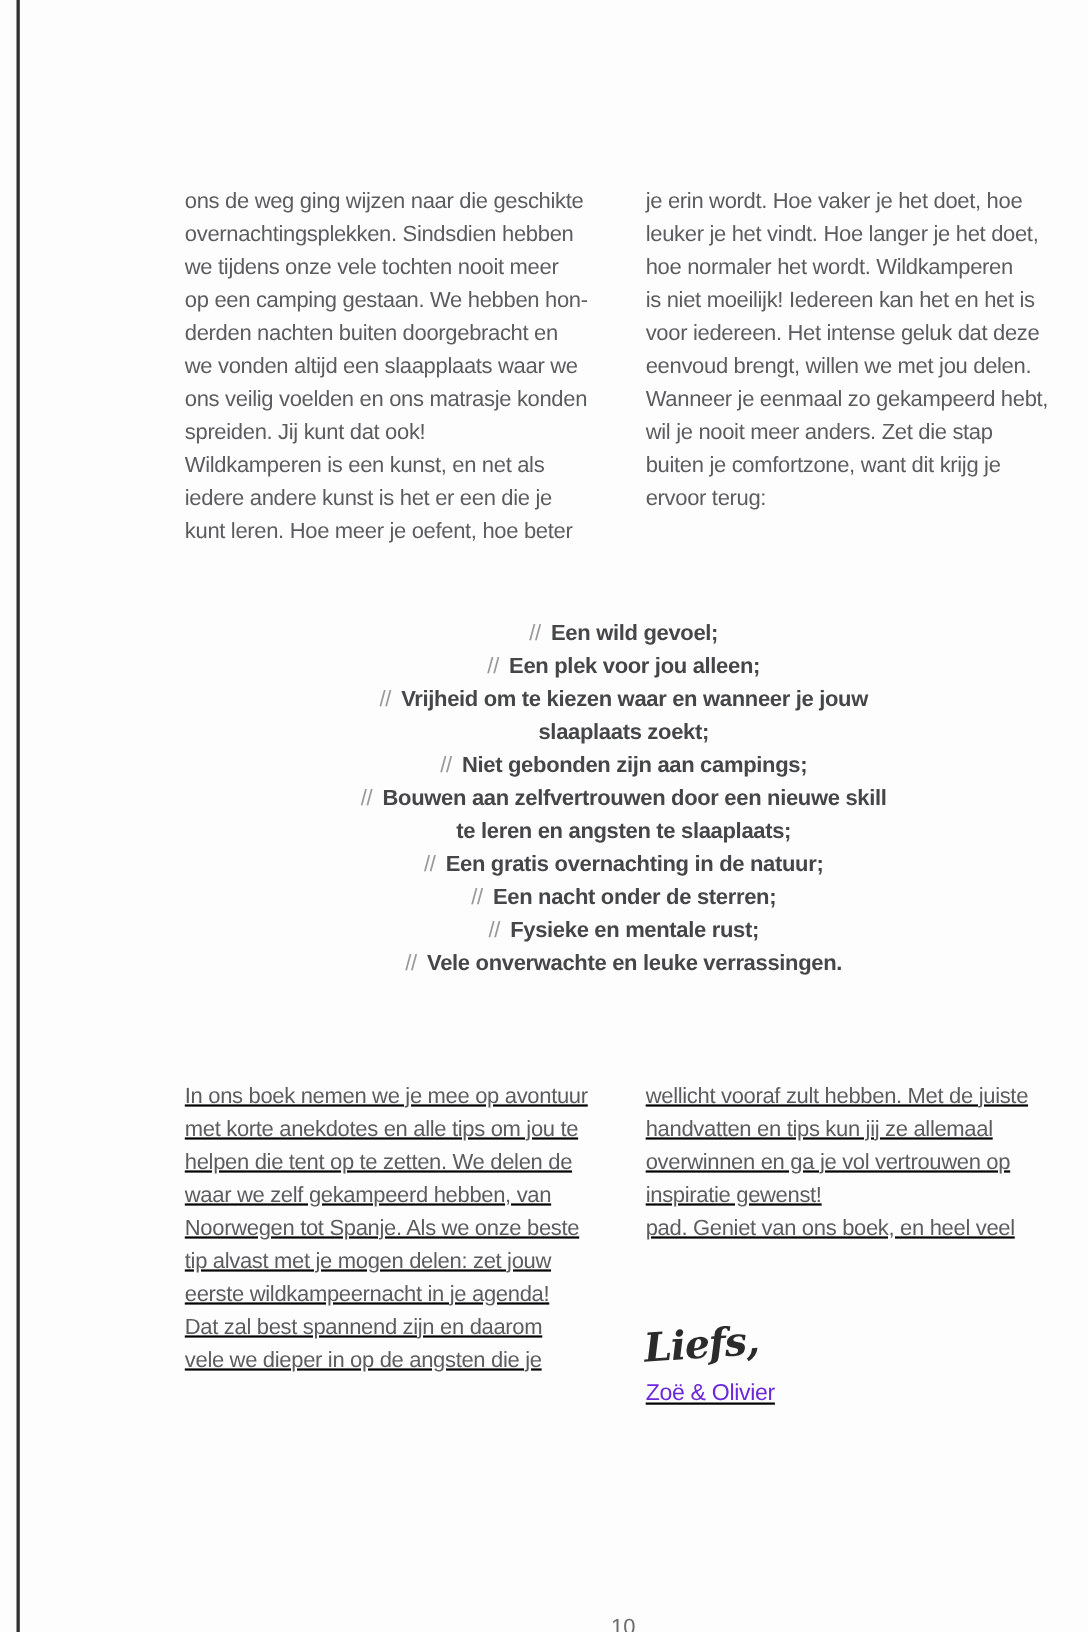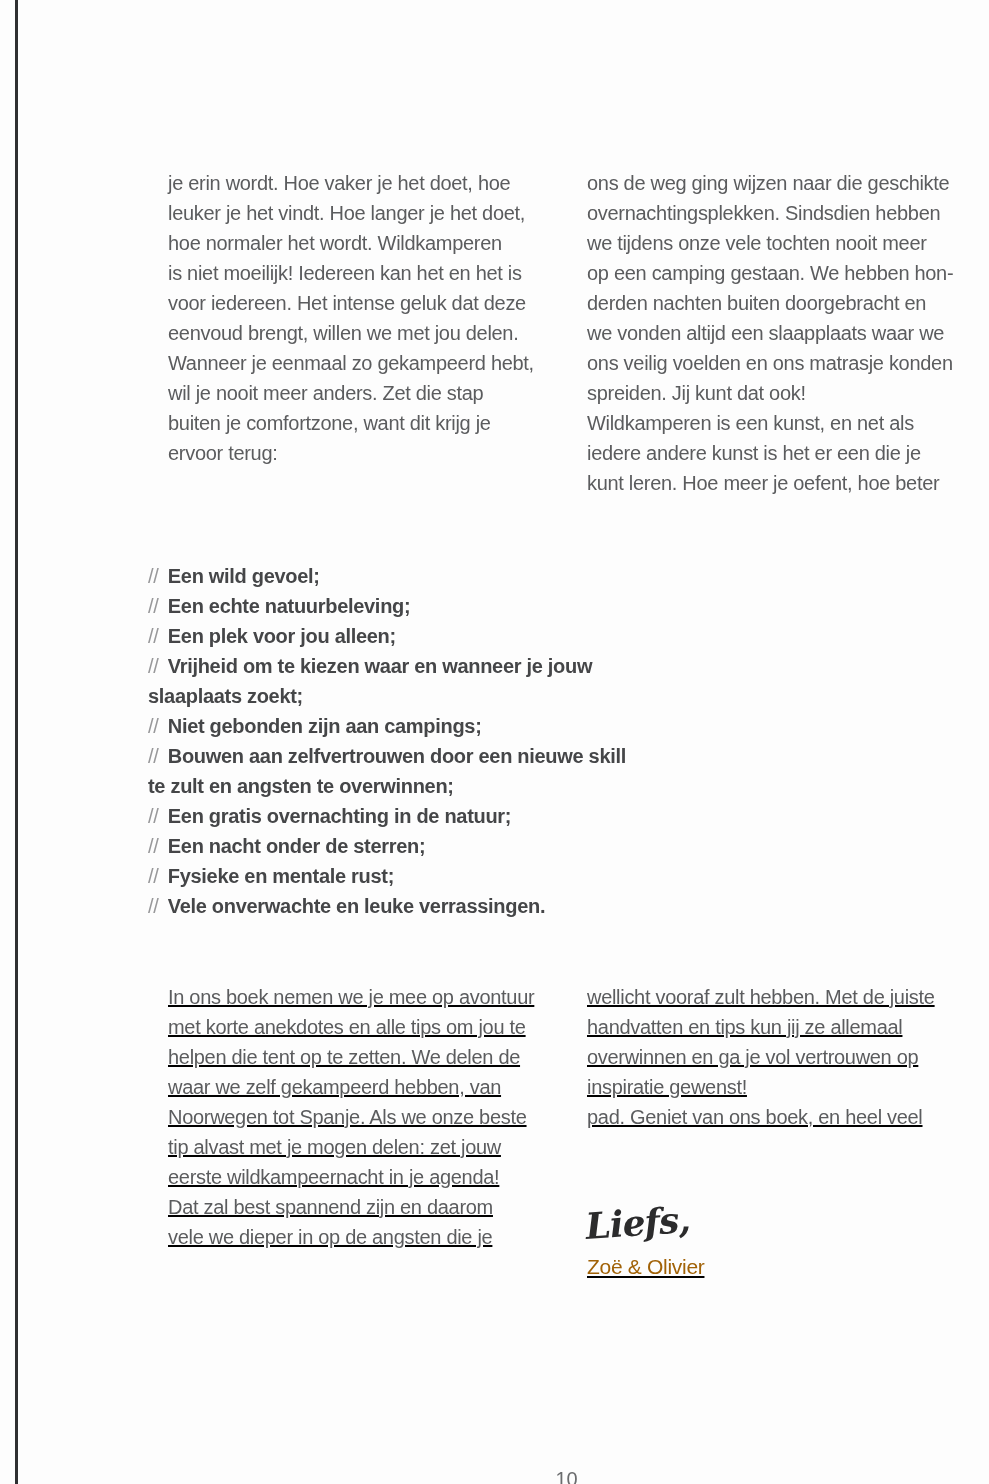--- a/index.html
+++ b/index.html
@@ -39,21 +39,21 @@
     line-height: 30px;
     letter-spacing: -0.3px;
     color: #5b5c5e;
     white-space: nowrap;
   }
   .benefits {
     position: absolute;
     top: 561px;
     left: 148px;
     width: 838px;
-    text-align: left;
+    text-align: center;
   }
   .benefit-line {
     font-size: 20px;
     line-height: 30px;
     letter-spacing: -0.3px;
     font-weight: 700;
     color: #454648;
     white-space: nowrap;
   }
   .slash {
@@ -73,21 +73,21 @@
     color: #2b2b2c;
     transform: rotate(-4deg);
     transform-origin: left bottom;
     display: inline-block;
     letter-spacing: -1px;
   }
   .names {
     font-size: 21px;
     line-height: 30px;
     letter-spacing: -0.3px;
-    color: #a16207;
+    color: #6d28d9;
     margin-top: 6px;
   }
   .page-number {
     position: absolute;
     bottom: -7px;
     left: 144px;
     right: 0;
     text-align: center;
     font-size: 20px;
     color: #6b6c6e;
@@ -95,55 +95,54 @@
 </style>
 </head>
 <body>
 
 <div class="page">
 
   <div class="left-rule"></div>
 
   <div class="columns intro-columns">
     <div class="col">
-        <div class="body-line">je erin wordt. Hoe vaker je het doet, hoe</div>
-        <div class="body-line">leuker je het vindt. Hoe langer je het doet,</div>
-        <div class="body-line">hoe normaler het wordt. Wildkamperen</div>
-        <div class="body-line">is niet moeilijk! Iedereen kan het en het is</div>
-        <div class="body-line">voor iedereen. Het intense geluk dat deze</div>
-        <div class="body-line">eenvoud brengt, willen we met jou delen.</div>
-        <div class="body-line">Wanneer je eenmaal zo gekampeerd hebt,</div>
-        <div class="body-line">wil je nooit meer anders. Zet die stap</div>
-        <div class="body-line">buiten je comfortzone, want dit krijg je</div>
-        <div class="body-line">ervoor terug:</div>
-      </div>
-    <div class="col">
         <div class="body-line">ons de weg ging wijzen naar die geschikte</div>
         <div class="body-line">overnachtingsplekken. Sindsdien hebben</div>
         <div class="body-line">we tijdens onze vele tochten nooit meer</div>
         <div class="body-line">op een camping gestaan. We hebben hon-</div>
         <div class="body-line">derden nachten buiten doorgebracht en</div>
         <div class="body-line">we vonden altijd een slaapplaats waar we</div>
         <div class="body-line">ons veilig voelden en ons matrasje konden</div>
         <div class="body-line">spreiden. Jij kunt dat ook!</div>
         <div class="body-line">Wildkamperen is een kunst, en net als</div>
         <div class="body-line">iedere andere kunst is het er een die je</div>
         <div class="body-line">kunt leren. Hoe meer je oefent, hoe beter</div>
       </div>
+    <div class="col">
+        <div class="body-line">je erin wordt. Hoe vaker je het doet, hoe</div>
+        <div class="body-line">leuker je het vindt. Hoe langer je het doet,</div>
+        <div class="body-line">hoe normaler het wordt. Wildkamperen</div>
+        <div class="body-line">is niet moeilijk! Iedereen kan het en het is</div>
+        <div class="body-line">voor iedereen. Het intense geluk dat deze</div>
+        <div class="body-line">eenvoud brengt, willen we met jou delen.</div>
+        <div class="body-line">Wanneer je eenmaal zo gekampeerd hebt,</div>
+        <div class="body-line">wil je nooit meer anders. Zet die stap</div>
+        <div class="body-line">buiten je comfortzone, want dit krijg je</div>
+        <div class="body-line">ervoor terug:</div>
+      </div>
   </div>
 
   <div class="benefits">
       <div class="benefit-line"><span class="slash">//</span> Een wild gevoel;</div>
-      <div class="benefit-line"><span class="slash">//</span> Een echte natuurbeleving;</div>
       <div class="benefit-line"><span class="slash">//</span> Een plek voor jou alleen;</div>
       <div class="benefit-line"><span class="slash">//</span> Vrijheid om te kiezen waar en wanneer je jouw</div>
       <div class="benefit-line">slaaplaats zoekt;</div>
       <div class="benefit-line"><span class="slash">//</span> Niet gebonden zijn aan campings;</div>
       <div class="benefit-line"><span class="slash">//</span> Bouwen aan zelfvertrouwen door een nieuwe skill</div>
-      <div class="benefit-line">te zult en angsten te overwinnen;</div>
+      <div class="benefit-line">te leren en angsten te slaaplaats;</div>
       <div class="benefit-line"><span class="slash">//</span> Een gratis overnachting in de natuur;</div>
       <div class="benefit-line"><span class="slash">//</span> Een nacht onder de sterren;</div>
       <div class="benefit-line"><span class="slash">//</span> Fysieke en mentale rust;</div>
       <div class="benefit-line"><span class="slash">//</span> Vele onverwachte en leuke verrassingen.</div>
     </div>
 
   <div class="columns outro-columns">
     <div class="col">
         <div class="body-line">In ons boek nemen we je mee op avontuur</div>
         <div class="body-line">met korte anekdotes en alle tips om jou te</div>

